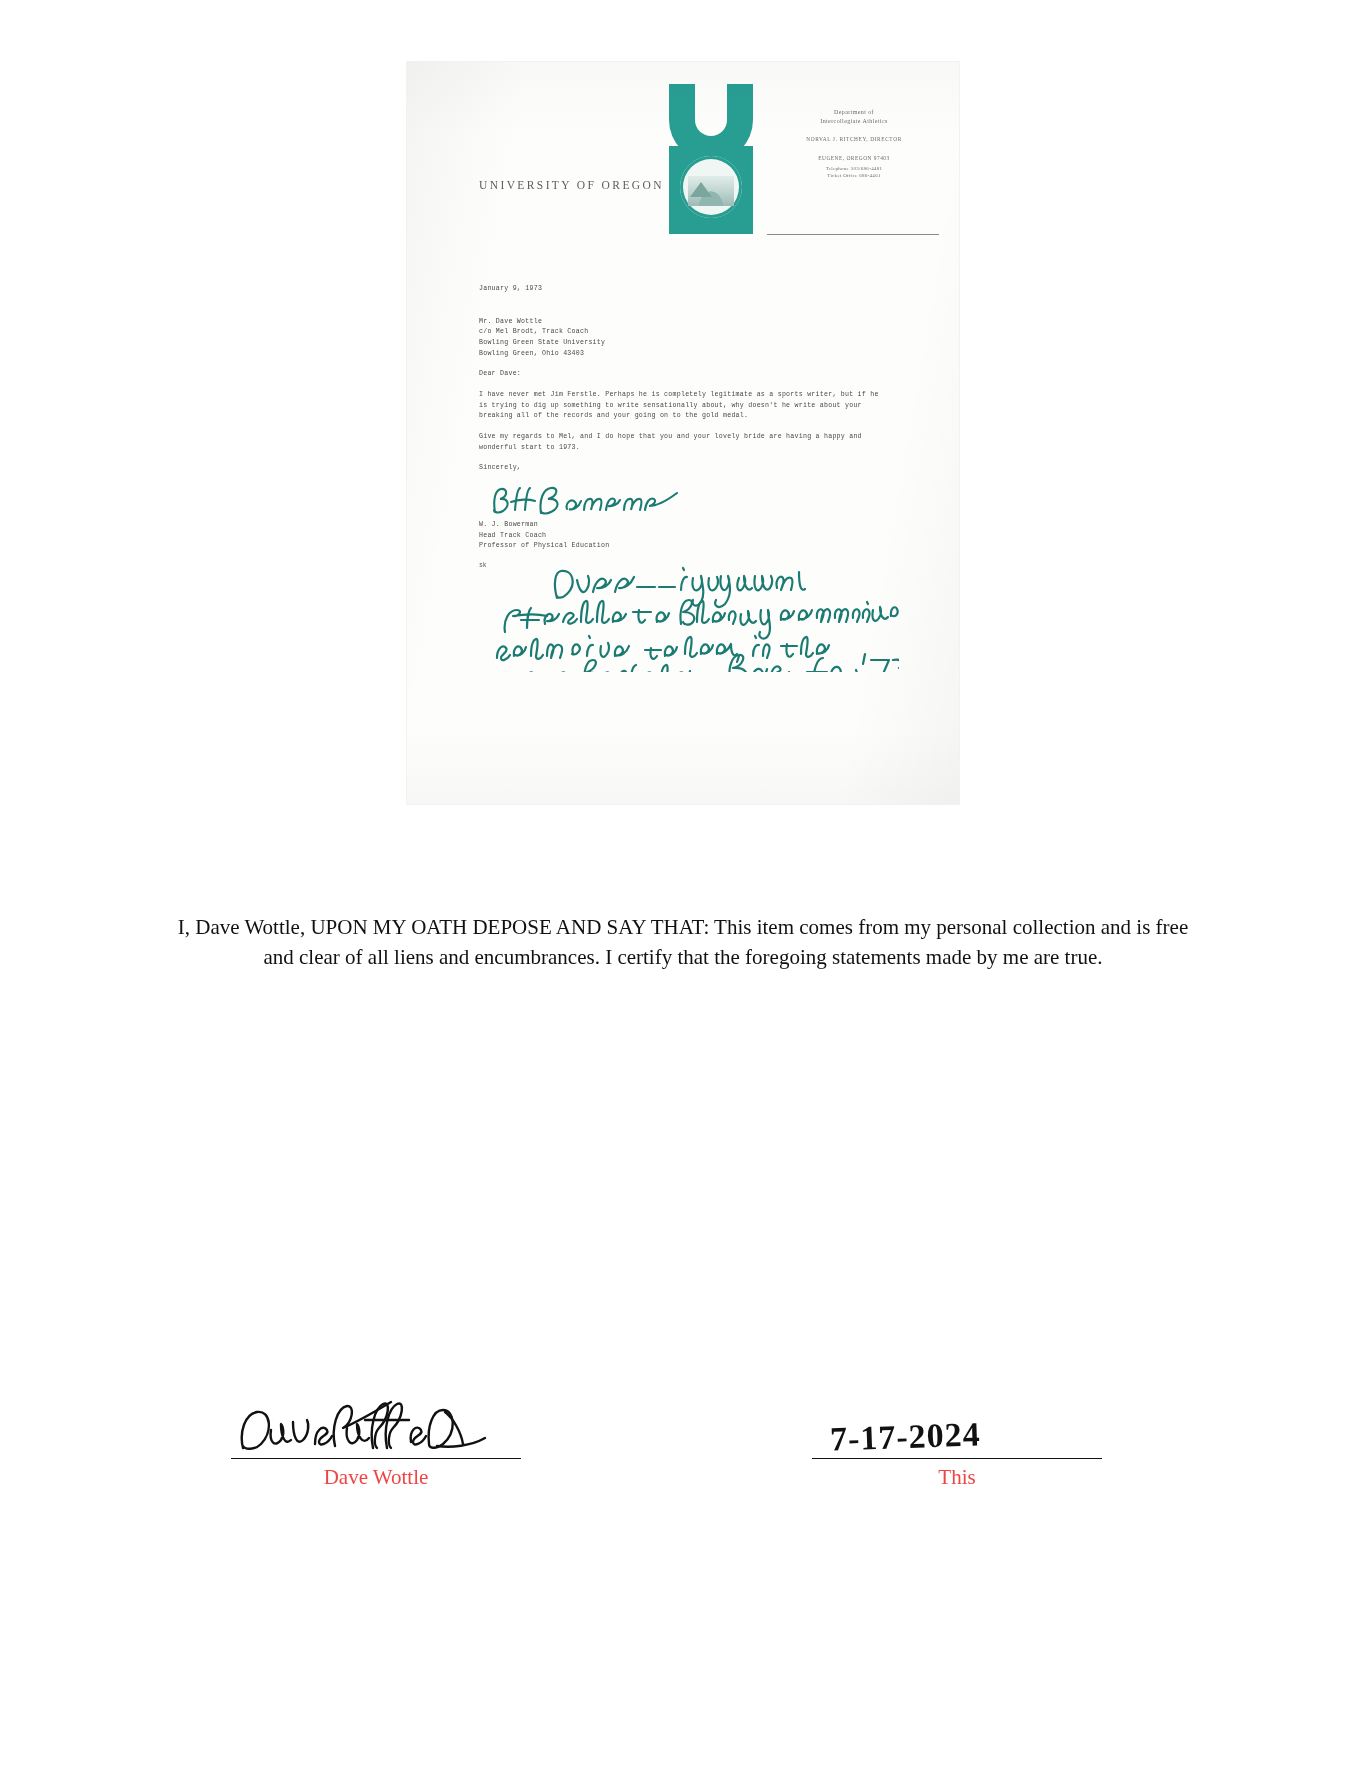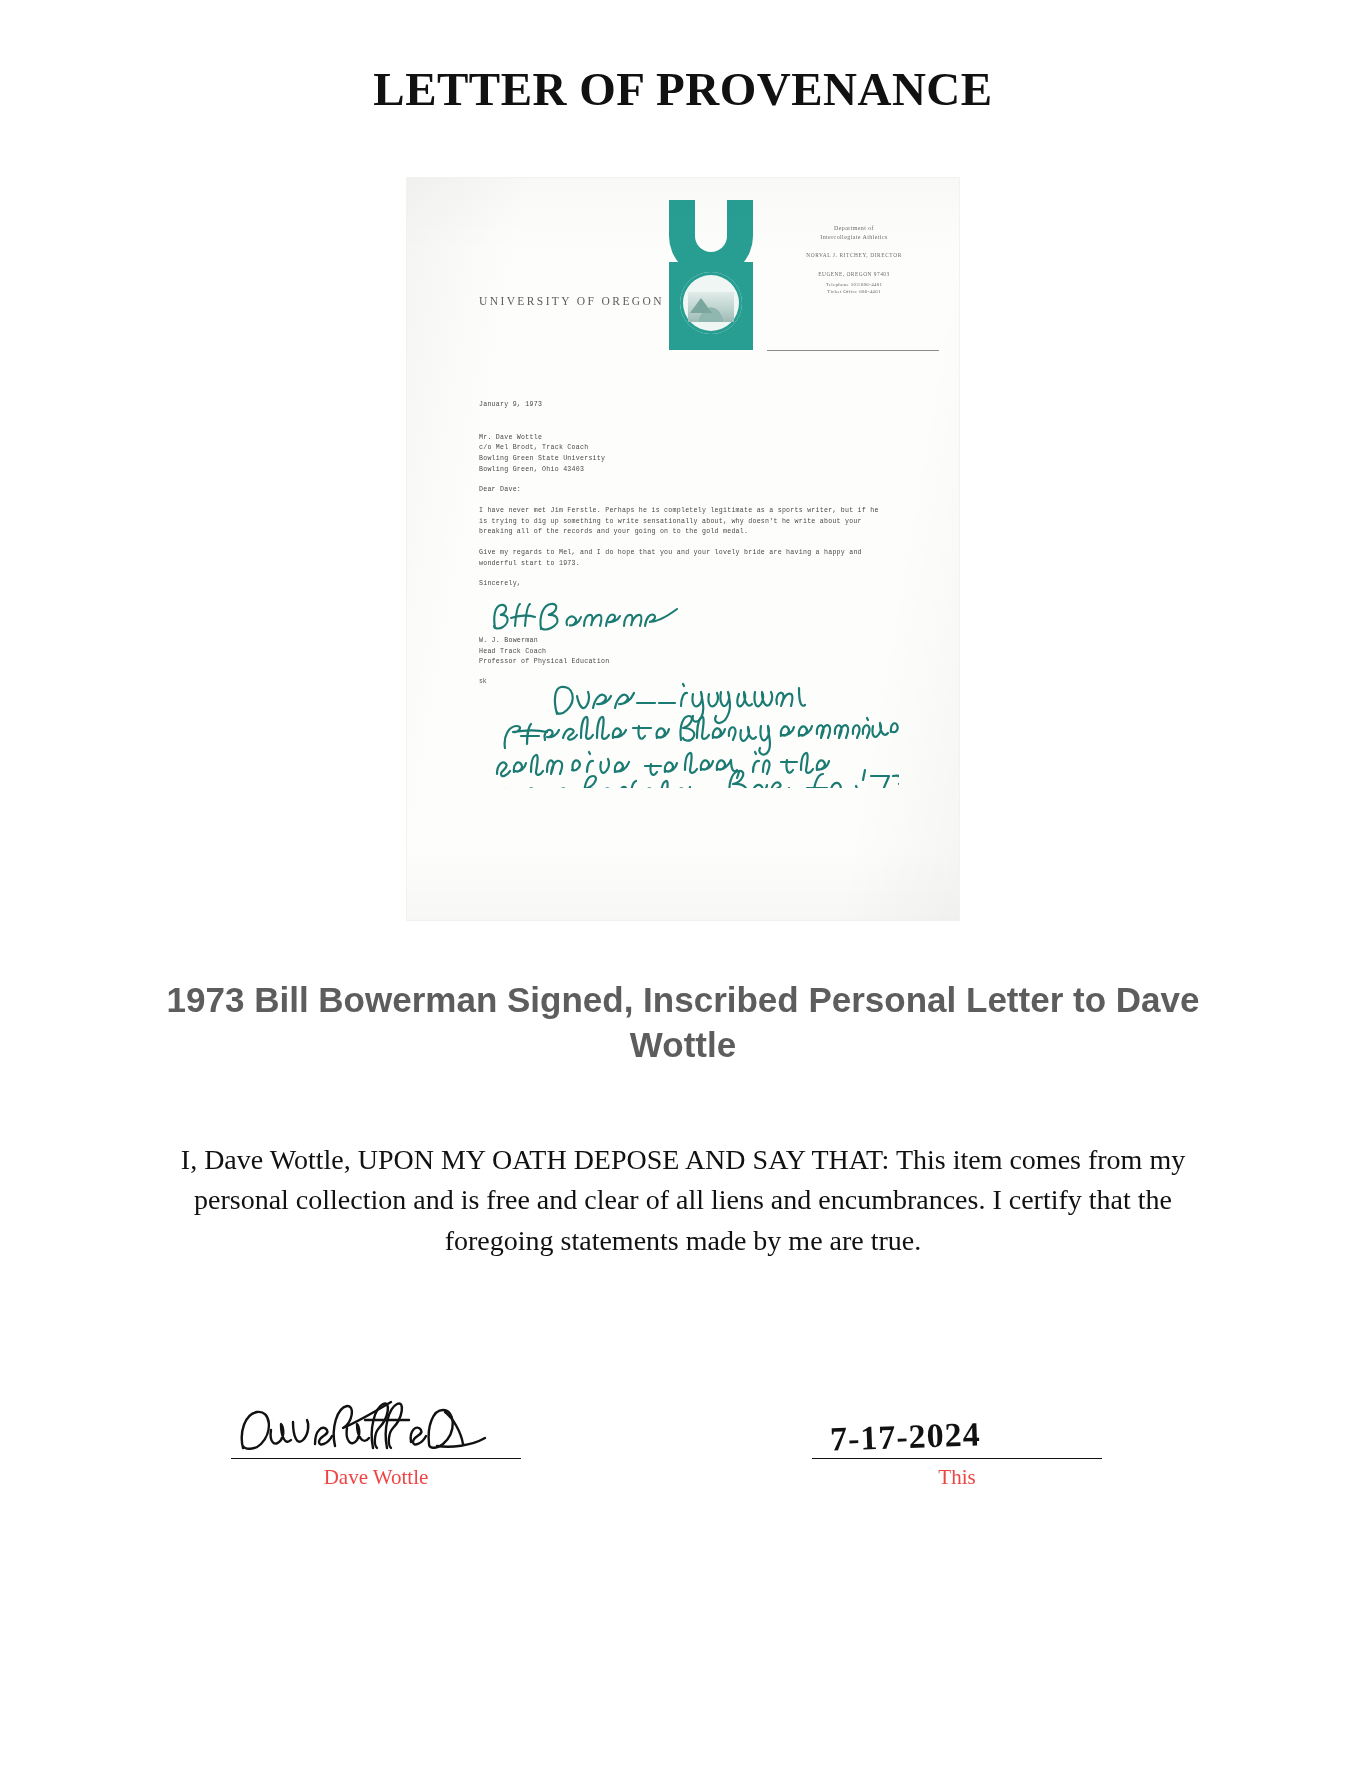--- a/index.html
+++ b/index.html
@@ -224,24 +224,24 @@
     font-size: 35px;
     line-height: 1.28;
     color: #5d5d5d;
     margin: 58px auto 0 auto;
     width: 1040px;
   }
 
   
   .oath {
     width: 1040px;
-    margin: 72px auto 0 auto;
+    margin: 108px auto 0 auto;
     text-align: center;
     font-family: "Liberation Serif", serif;
-    font-size: 28px;
+    font-size: 21px;
     line-height: 1.45;
     color: #111;
   }
 
   
   .sigblock {
     position: absolute;
     left: 0;
     right: 0;
     top: 1330px;
@@ -280,21 +280,20 @@
     color: #111;
     transform: rotate(-2deg);
   }
   svg { display: block; }
 </style>
 </head>
 <body>
 
 <div class="page">
 
-  <div class="doc-title">LETTER OF PROVENANCE</div>
 
   <div class="letter-wrap">
     <div class="letter">
 
       <div class="lh">
         <div class="lh-univ">UNIVERSITY OF OREGON</div>
 
         <div class="lh-mark">
           <div class="lh-u">
               <div class="lh-u-inner"></div>
@@ -442,21 +441,20 @@
             <path d="M396 92 L394 102"></path>
             <path d="M402 98 H420 L408 126"></path>
             <path d="M424 98 C432 96, 436 102, 430 106 C438 106, 438 116, 430 118 C424 119, 422 116, 422 114"></path>
           </g>
         </svg>
       </div>
 
     </div>
   </div>
 
-  <div class="item-title">1973 Bill Bowerman Signed, Inscribed Personal Letter to Dave Wottle</div>
 
   <div class="oath">I, Dave Wottle, UPON MY OATH DEPOSE AND SAY THAT: This item comes from my personal collection and is free and clear of all liens and encumbrances. I certify that the foregoing statements made by me are true.</div>
 
   <div class="sigblock">
 
     <div class="sig-col left">
       <div class="sig-ink">
         <svg viewBox="0 0 290 66" width="290" height="66" aria-hidden="true">
           <g fill="none" stroke="#111" stroke-width="2.4" stroke-linecap="round" stroke-linejoin="round">
             <path d="M12 56 C8 40, 14 22, 26 20 C40 18, 42 40, 30 52 C24 58, 14 58, 12 54"></path>

